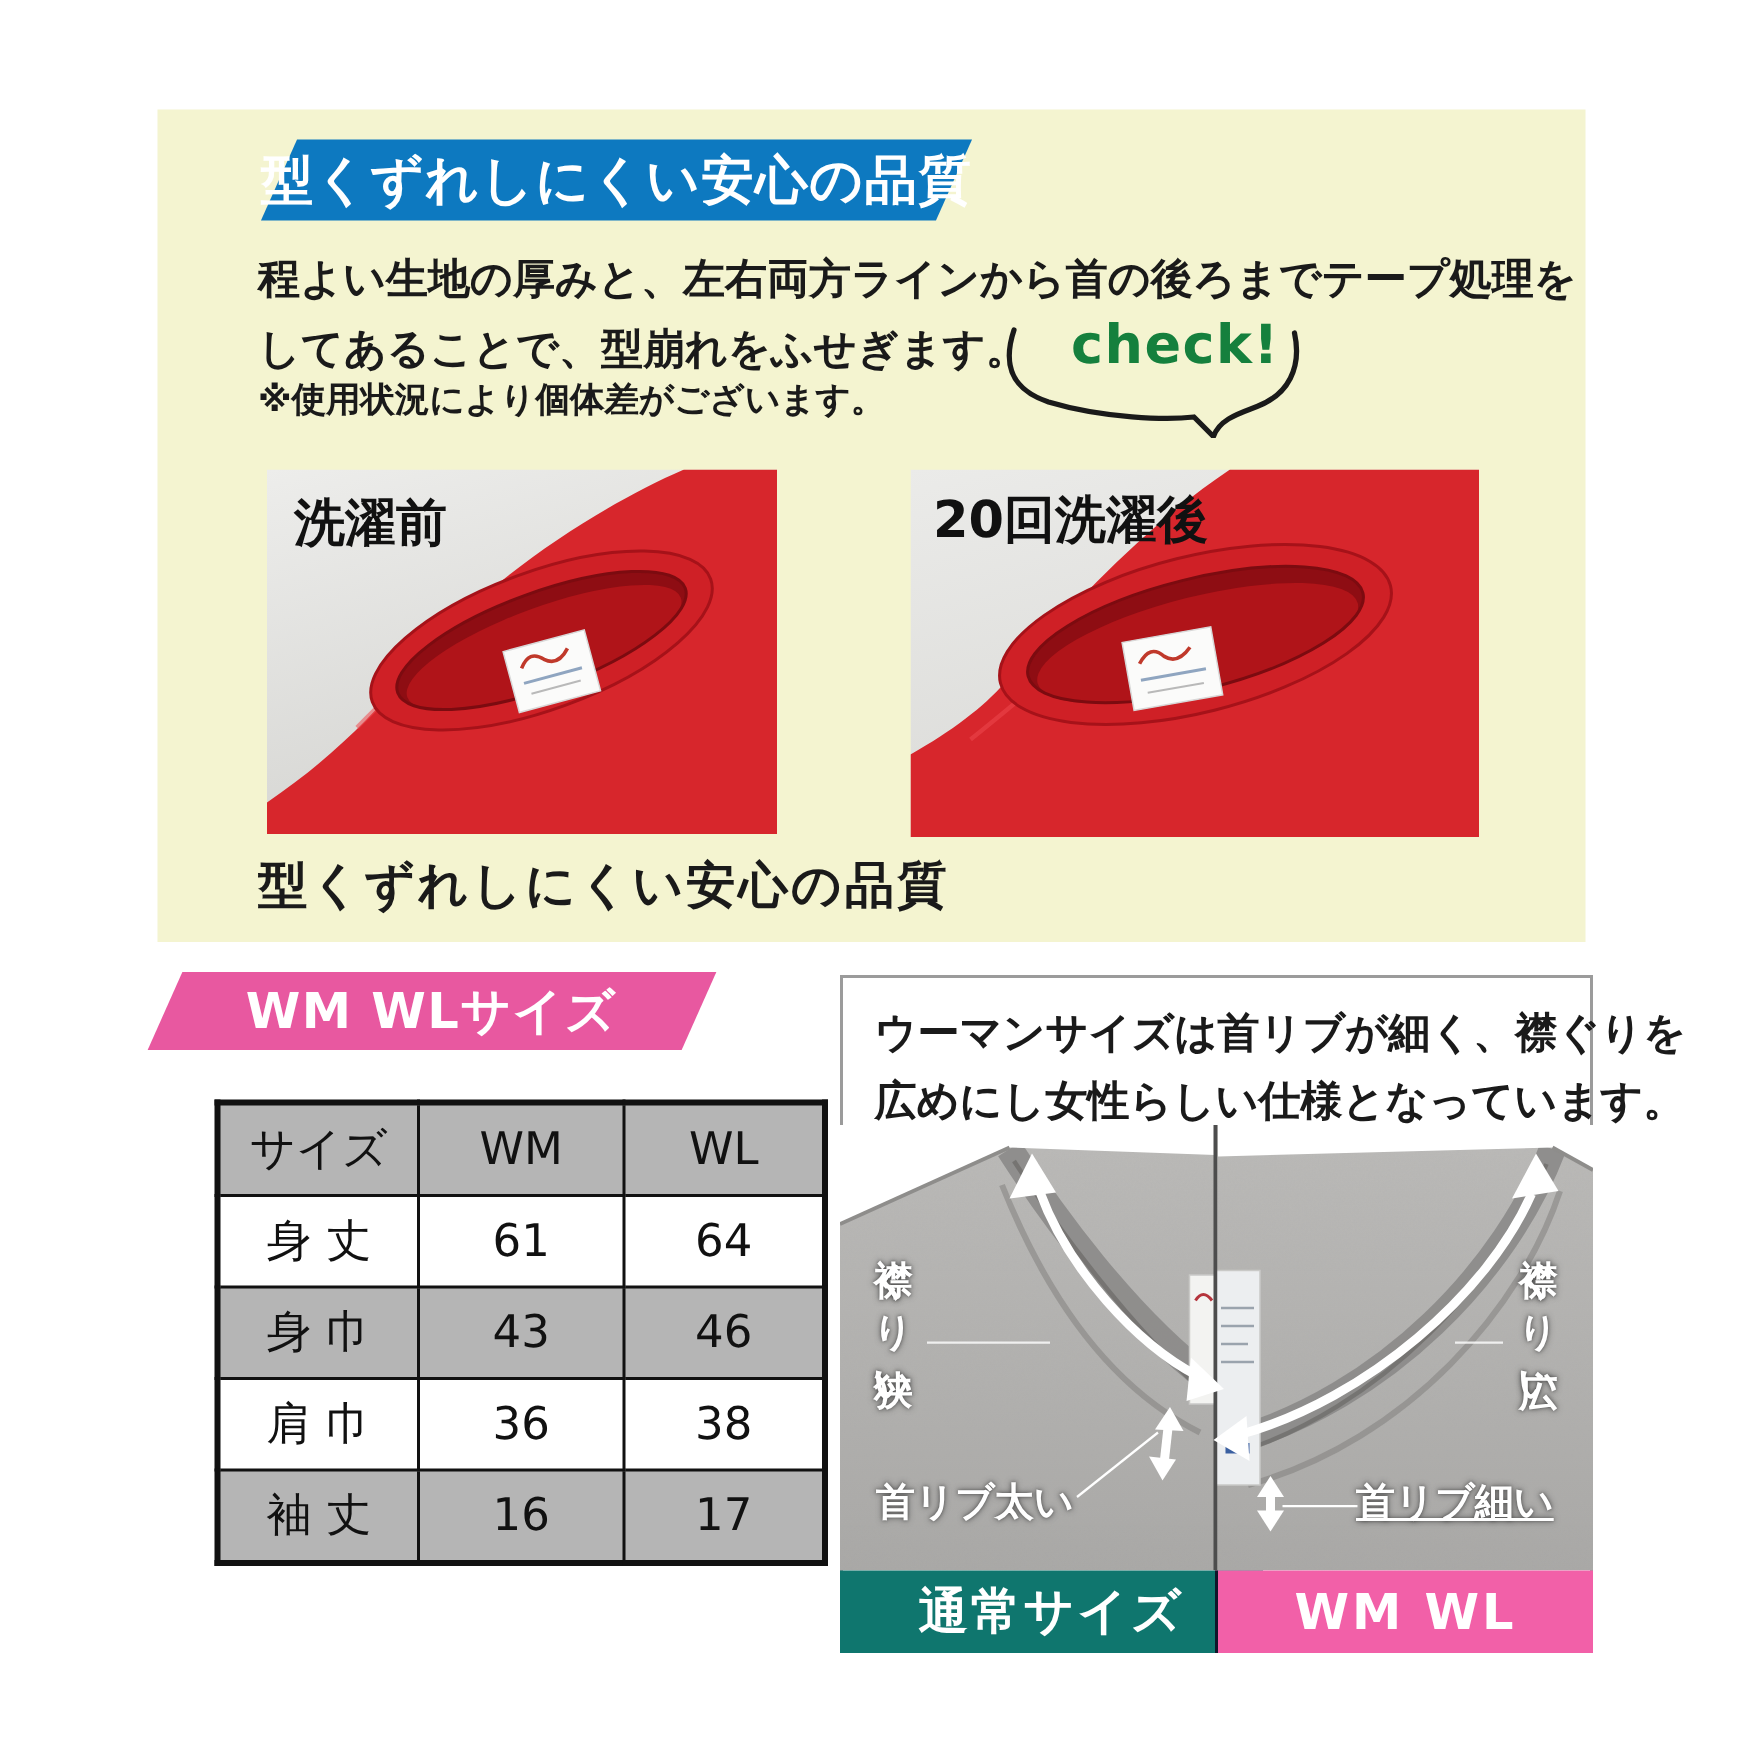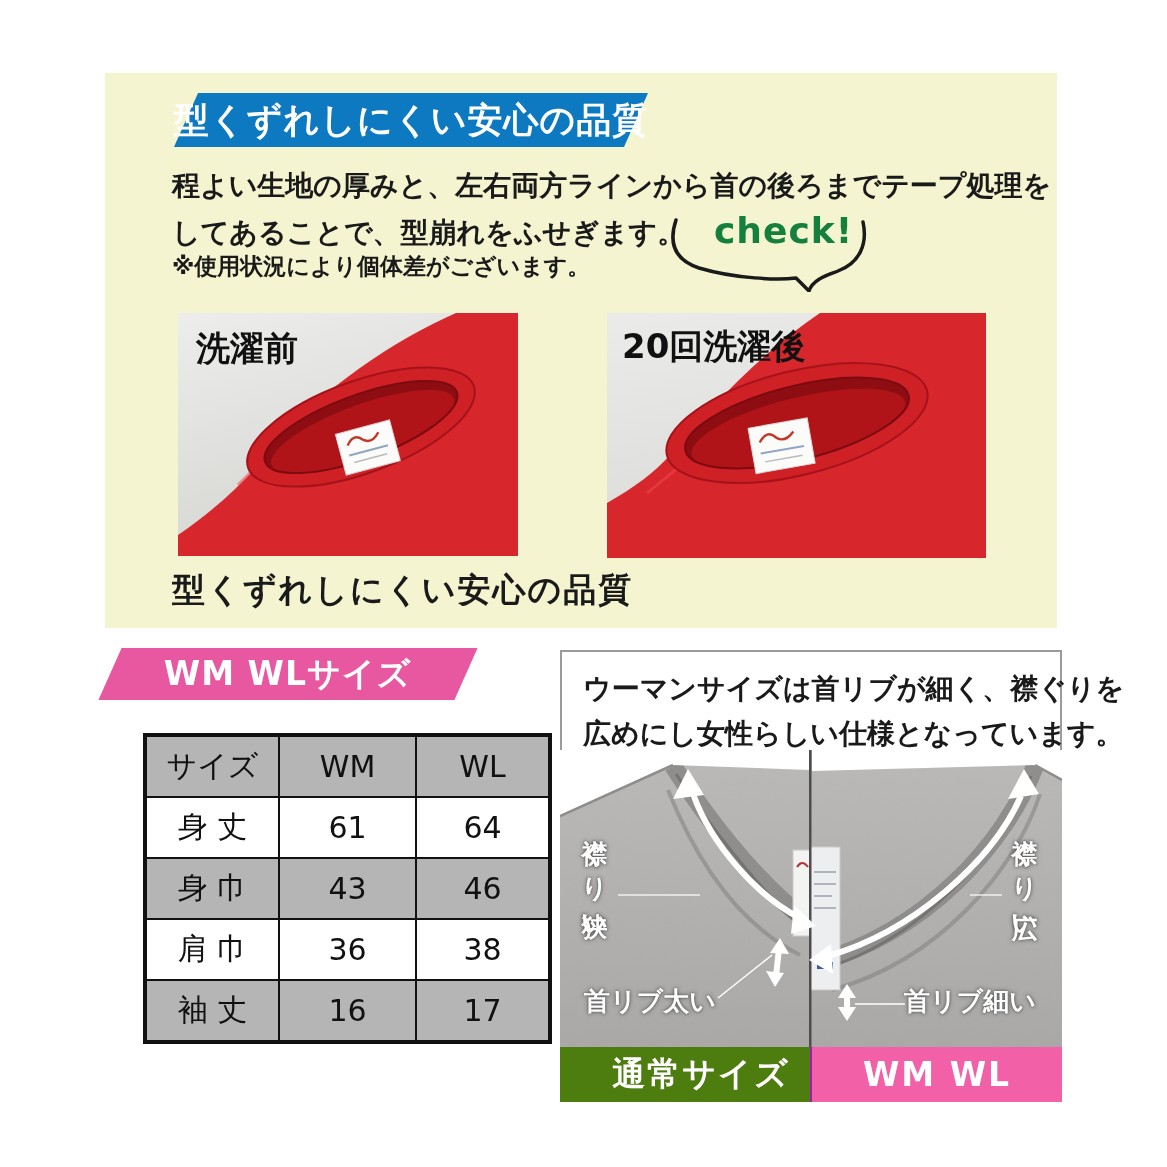--- a/index.html
+++ b/index.html
@@ -34,22 +34,22 @@
 
   
   #detail-panel{left:560px;top:650px;width:502px;height:452px;background:#ffffff;}
   #panel-border{left:0;top:0;width:498px;height:448px;border:2px solid #9b9b9b;pointer-events:none;}
   .desc-line{font-weight:bold;font-size:28px;line-height:45px;white-space:nowrap;}
   .photo-overlay{color:#fff;font-weight:bold;font-size:26px;
                  text-shadow:0 0 4px rgba(60,60,60,.75),0 0 2px rgba(60,60,60,.6);white-space:nowrap;}
   .vtext{writing-mode:vertical-rl;letter-spacing:5px;}
   .bar{display:flex;align-items:center;justify-content:center;color:#fff;font-weight:bold;
        font-size:33px;letter-spacing:2px;}
-  #bar-blue{left:0;top:397px;width:282px;height:55px;background:#4d7c0f;}
-  #bar-pink{left:250px;top:397px;width:252px;height:55px;background:#f260a8;border-left:2px solid #a21caf;box-sizing:border-box;}
+  #bar-blue{left:0;top:397px;width:282px;height:55px;background:#0f766e;}
+  #bar-pink{left:250px;top:397px;width:252px;height:55px;background:#f260a8;border-left:2px solid #0f172a;box-sizing:border-box;}
 </style>
 </head>
 <body>
 
 <div id="page">
 
   <div id="cream" class="abs"></div>
 
   <div id="banner-blue" class="abs banner">
     <span class="unskew">型くずれしにくい安心の品質</span>
@@ -220,21 +220,21 @@
 
       <path d="M158,248 L212,205" stroke="#ffffff" stroke-width="1.5"></path>
       <path d="M295,254 L345,254" stroke="#ffffff" stroke-width="1.5"></path>
       <path d="M58,145 L140,145" stroke="#ffffff" stroke-width="1.5" opacity="0.8"></path>
       <path d="M410,145 L442,145" stroke="#ffffff" stroke-width="1.5" opacity="0.8"></path>
     </svg>
 
     <div class="abs photo-overlay vtext" style="left:18px;top:168px;">襟ぐり狭い</div>
     <div class="abs photo-overlay vtext" style="left:448px;top:168px;">襟ぐり広い</div>
     <div class="abs photo-overlay" style="left:24px;top:334px;">首リブ太い</div>
-    <div class="abs photo-overlay" style="left:344px;top:334px;">首リブ細い</div>
+    <div class="abs photo-overlay" style="left:344px;top:334px;text-decoration:underline;">首リブ細い</div>
 
     <div id="bar-blue" class="abs bar">
       <span>通常サイズ</span>
     </div>
     <div id="bar-pink" class="abs bar">
       <span>WM WL</span>
     </div>
   </div>
 
 </div>

